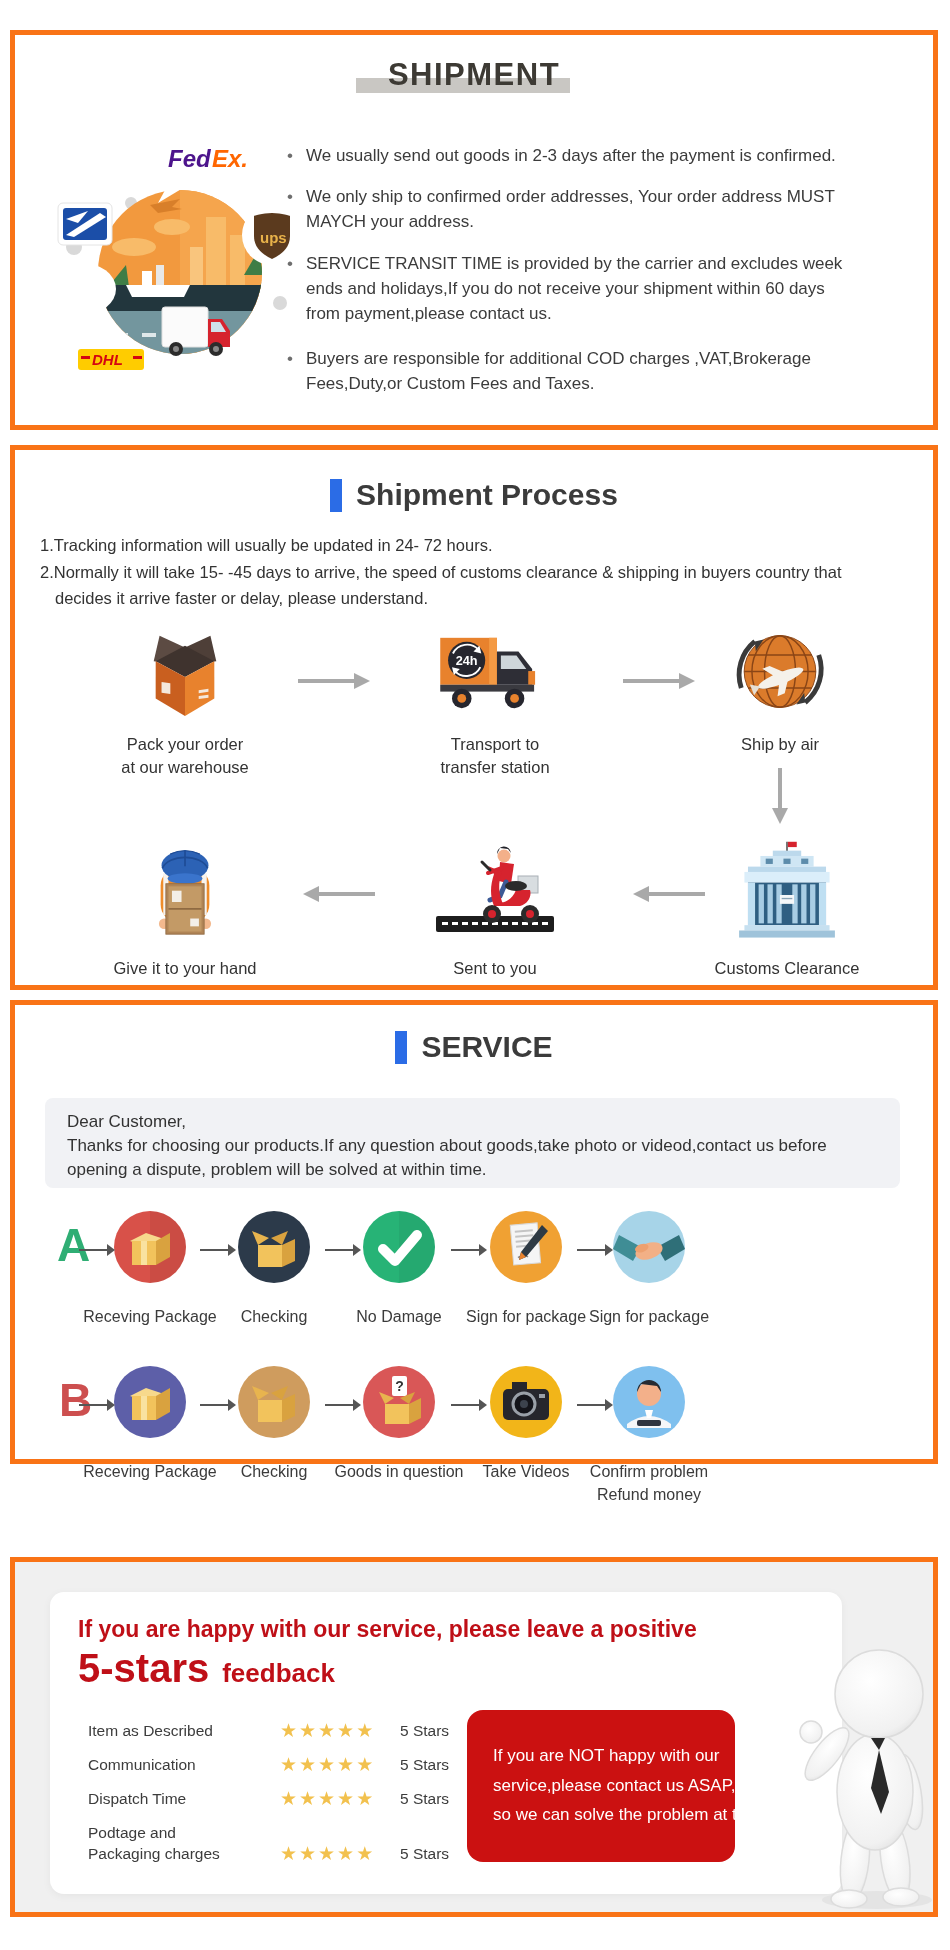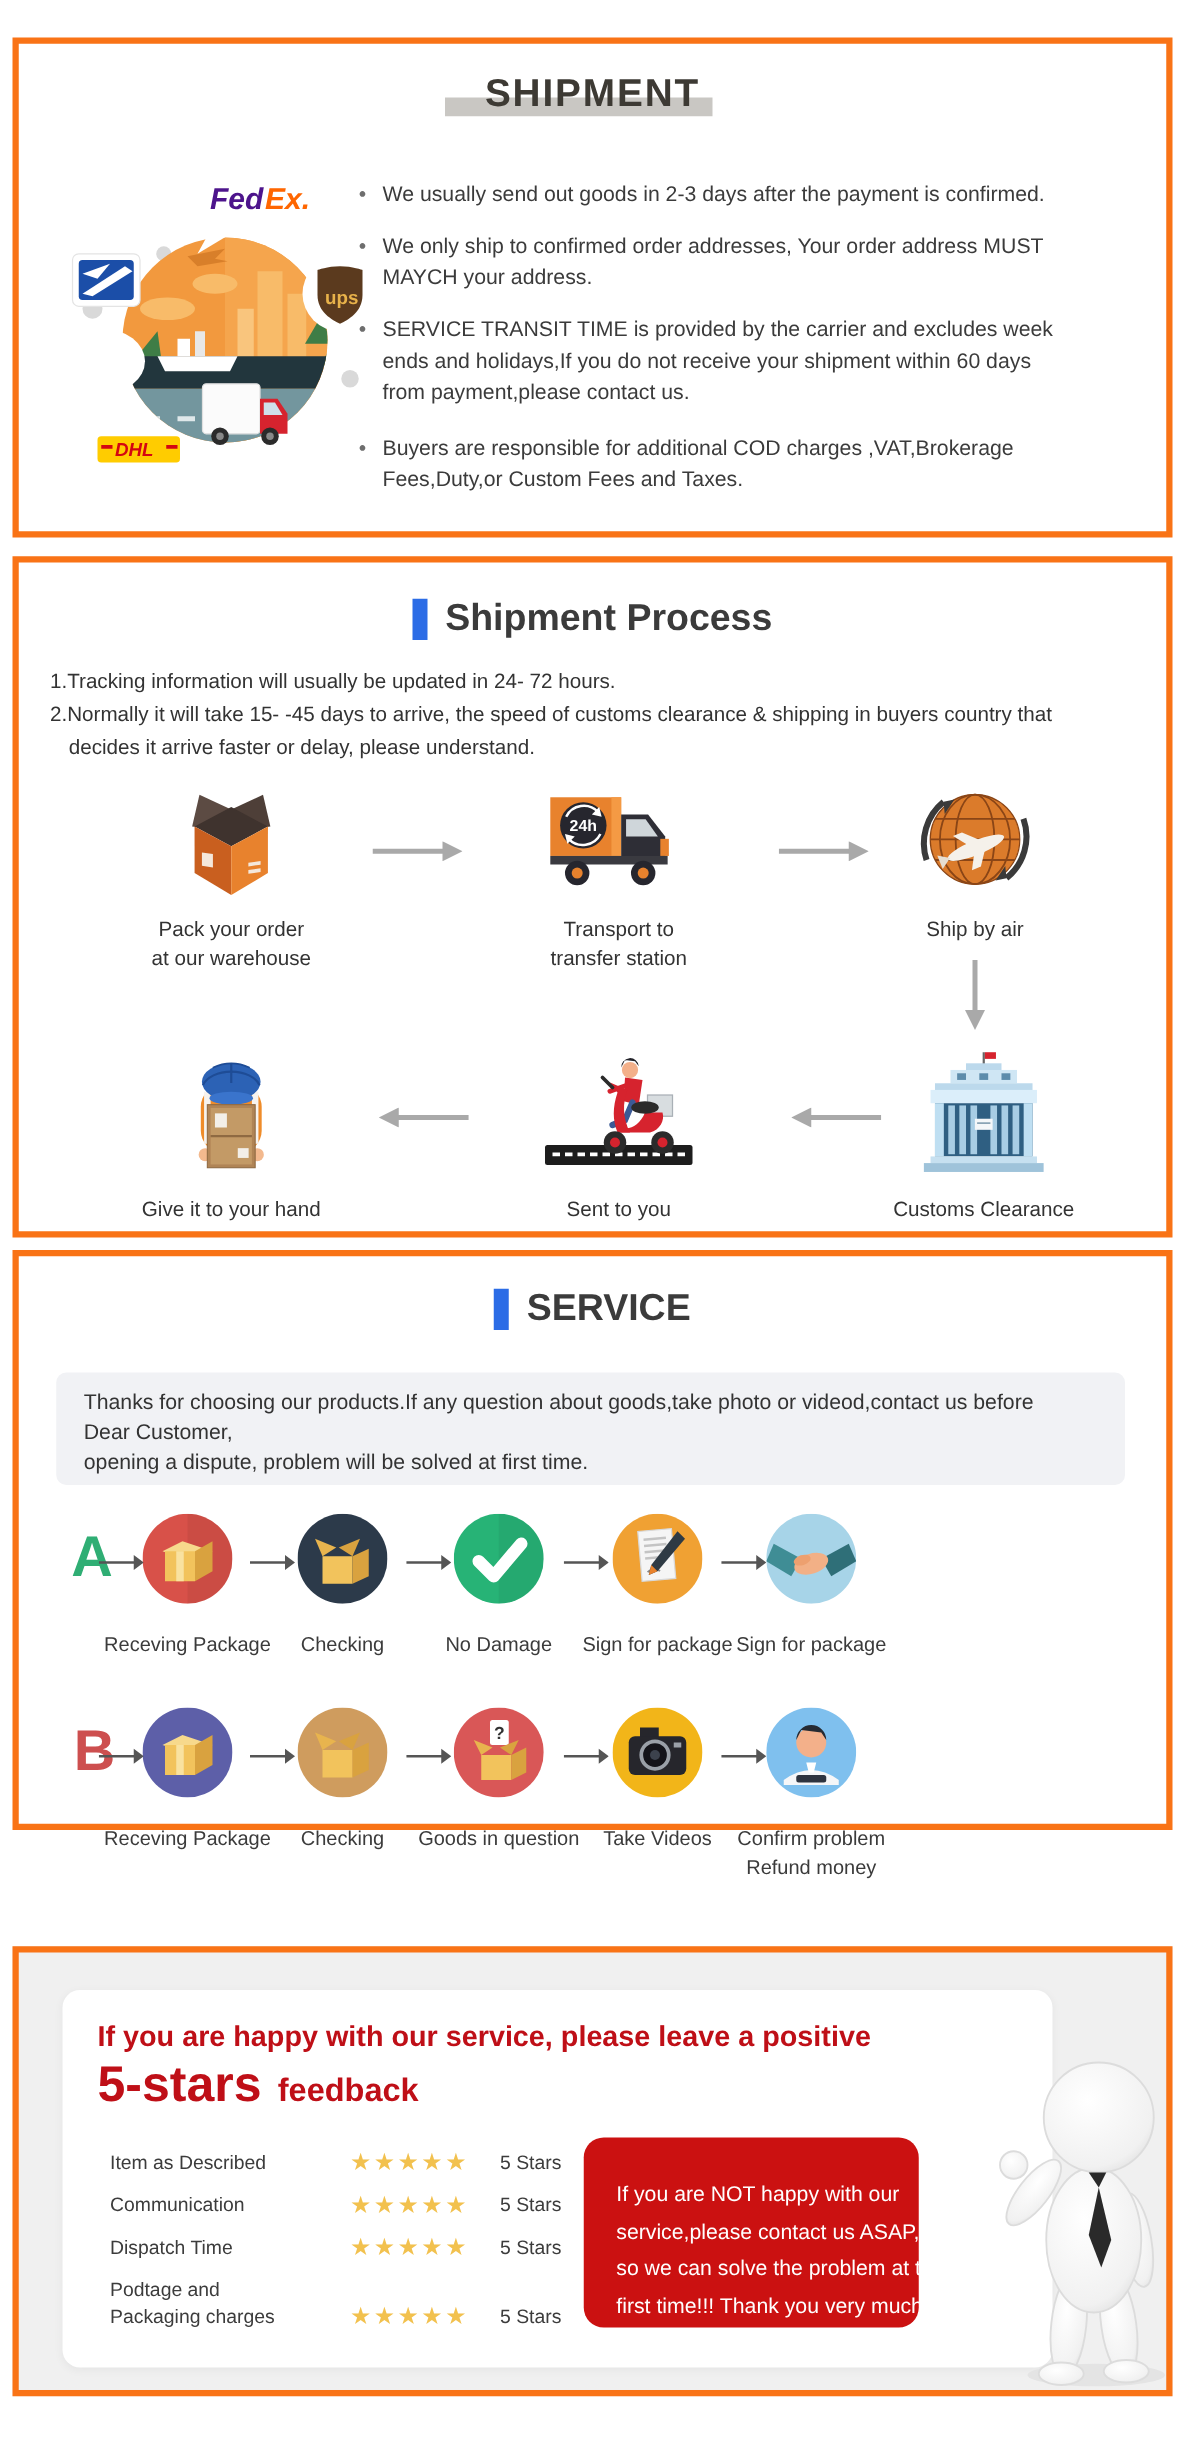--- a/index.html
+++ b/index.html
@@ -386,23 +386,23 @@
     </div>
   </div>
 
   <div class="card" id="card-service">
     <div class="bar-title" id="service-header">
       <div class="blue-bar"></div>
       <div class="t">SERVICE</div>
     </div>
 
     <div class="msg-panel">
+      <div class="nowrap">Dear Customer,</div>
       <div class="nowrap">Thanks for choosing our products.If any question about goods,take photo or videod,contact us before</div>
-      <div class="nowrap">Dear Customer,</div>
-      <div class="nowrap">opening a dispute, problem will be solved at first time.</div>
+      <div class="nowrap">opening a dispute, problem will be solved at within time.</div>
     </div>
 
     <div class="flow-row" id="flow-a">
       <div class="flow-letter letter-a">A</div>
 
       <svg class="fstep-icon" style="left:99px;" viewBox="0 0 72 72">
         <circle cx="36" cy="36" r="36" fill="#d85149"></circle>
         <path d="M36 0 a36 36 0 0 1 0 72 z" fill="rgba(0,0,0,0.06)"></path>
         <polygon points="20,28 36,20 60,28 44,36" fill="#f7d98c" transform="translate(-4,2)"></polygon>
         <rect x="18" y="30" width="24" height="24" fill="#f2c35c"></rect>
@@ -604,21 +604,20 @@
           </div>
           <div class="rstars">★★★★★</div>
           <div class="rvalue">5 Stars</div>
         </div>
       </div>
 
       <div class="notice-box">
         <div class="nline">If you are NOT happy with our</div>
         <div class="nline">service,please contact us ASAP,</div>
         <div class="nline">so we can solve the problem at the</div>
-        <div class="nline">first time!!! Thank you very much!!!</div>
       </div>
     </div>
 
     <svg class="fb-figure" viewBox="0 0 152 272">
       <defs>
         <radialGradient id="wg" cx="40%" cy="35%" r="75%">
           <stop offset="0%" stop-color="#ffffff"></stop>
             <stop offset="80%" stop-color="#f1f1f1"></stop>
             <stop offset="100%" stop-color="#dedede"></stop>
         </radialGradient>

